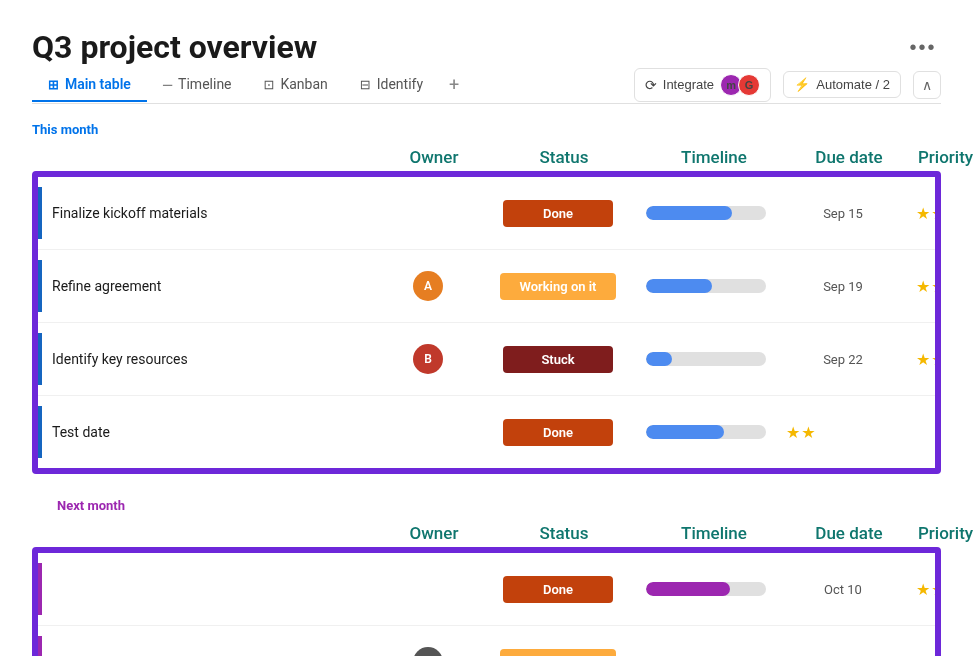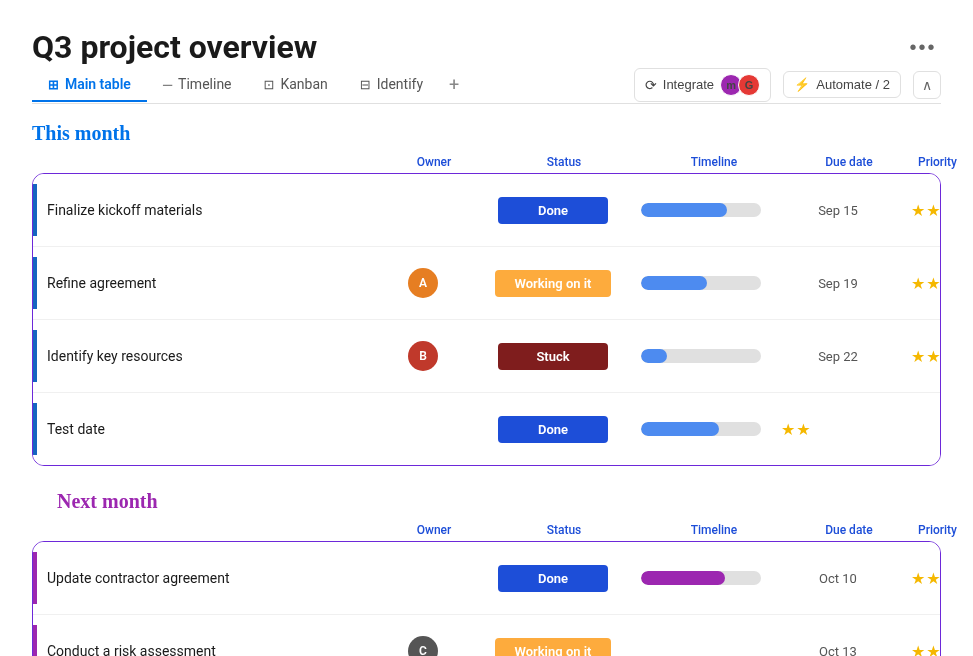--- a/index.html
+++ b/index.html
@@ -101,41 +101,40 @@
       color: #666;
     }
 
     
     .section { margin-top: 18px; }
     .section-header-row {
       display: flex; align-items: center;
       margin-bottom: 6px;
     }
     .section-title {
-      font-size: 20px;
+      font-size: 13px;
       font-weight: 700;
-      font-family: Liberation Serif, serif;
     }
     .section-title.blue { color: #0073ea; }
     .section-title.purple { color: #9c27b0; margin-left: 25px; }
 
     
     .col-headers {
       display: grid;
       grid-template-columns: 340px 100px 160px 140px 130px 40px;
       padding: 4px 0 4px 12px;
-      font-size: 12px;
-      color: #1d4ed8;
+      font-size: 17px;
+      color: #0f766e;
       font-weight: 500;
     }
     .col-header { padding: 0 4px; }
     .col-header.center { text-align: center; }
 
     
-    .table-body { border: 1px solid #6d28d9; border-radius: 12px; overflow: hidden; }
+    .table-body { border: 6px solid #6d28d9; border-radius: 4px; overflow: hidden; }
     .table-row {
       display: grid;
       grid-template-columns: 340px 100px 160px 140px 130px 40px;
       align-items: center;
       border-bottom: 1px solid #f0f0f0;
       min-height: 52px;
       background: #fff;
     }
     .table-row:last-child { border-bottom: none; }
 
@@ -177,21 +176,21 @@
     }
     .status-badge {
       padding: 6px 20px;
       border-radius: 4px;
       font-size: 13px;
       font-weight: 600;
       color: #fff;
       min-width: 110px;
       text-align: center;
     }
-    .status-done { background: #1d4ed8; }
+    .status-done { background: #c2410c; }
     .status-working { background: #fdab3d; }
     .status-stuck { background: #7f1d1d; }
 
     .timeline-cell {
       padding: 6px 8px;
       display: flex; align-items: center;
     }
     .timeline-bar-bg {
       width: 120px; height: 14px;
       background: #e0e0e0;
@@ -392,21 +391,20 @@
       <div class="col-header center">Status</div>
       <div class="col-header center">Timeline</div>
       <div class="col-header center">Due date</div>
       <div class="col-header center">Priority</div>
     </div>
 
     <div class="table-body" id="next-month-table">
       <div class="table-row">
         <div class="row-name-cell">
           <div class="row-border purple"></div>
-          <span class="row-name">Update contractor agreement</span>
         </div>
         <div class="owner-cell">
           
         </div>
         <div class="status-cell">
           <div class="status-badge status-done">Done</div>
         </div>
         <div class="timeline-cell">
           <div class="timeline-bar-bg">
             <div class="timeline-bar-fill fill-purple" style="width:70%"></div>

